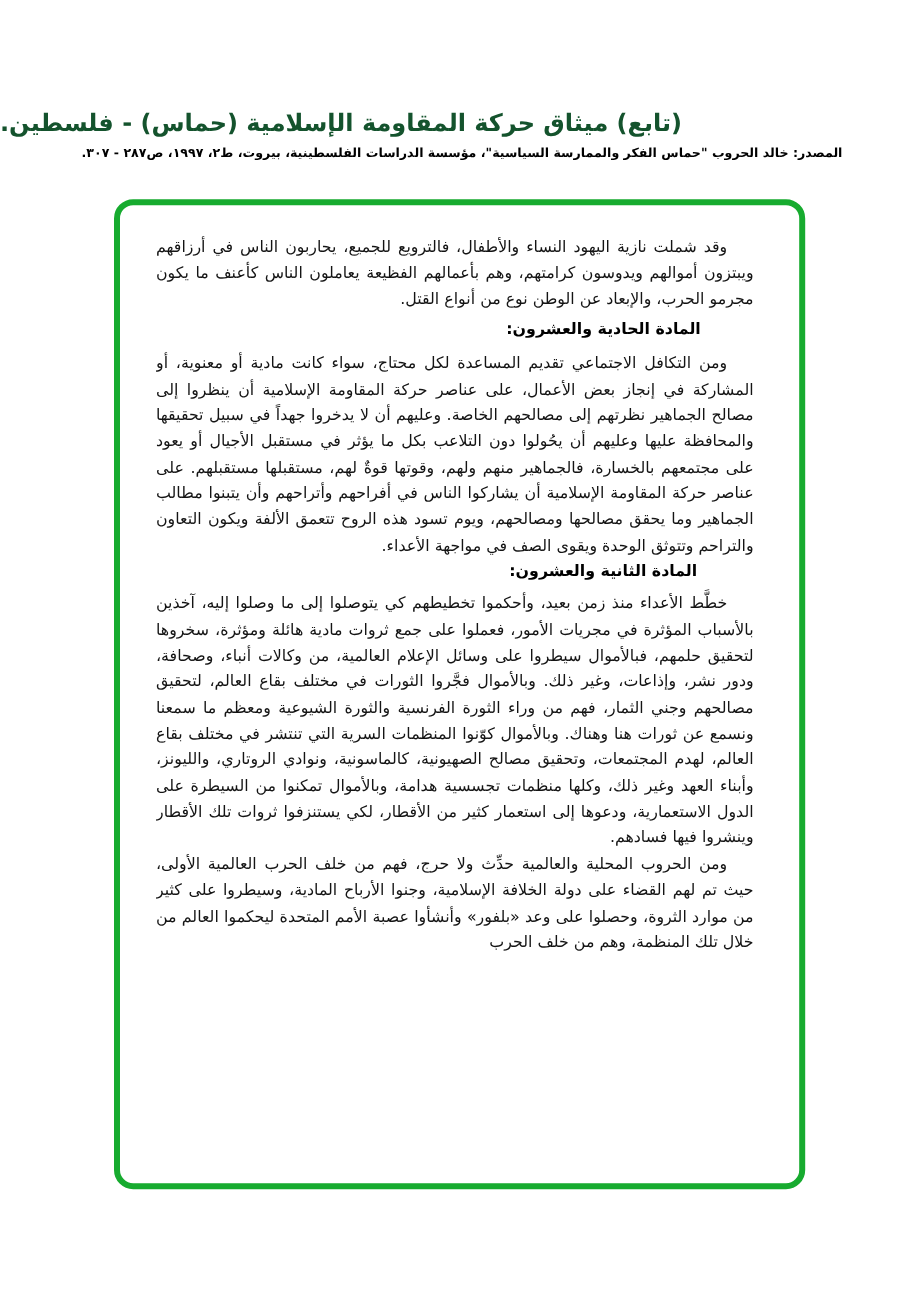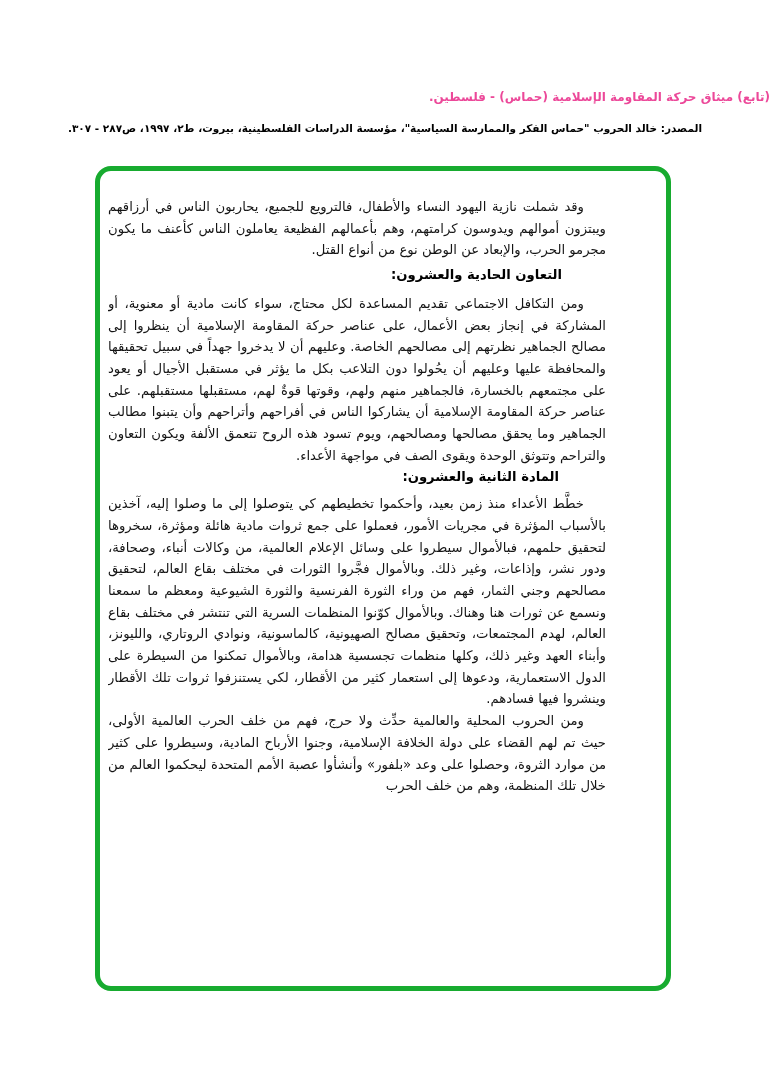--- a/index.html
+++ b/index.html
@@ -6,38 +6,38 @@
   .page {
     position:relative;
     width:770px; height:1087px;
     background:#ffffff;
     font-family:"DejaVu Sans", sans-serif;
     color:#111;
     overflow:hidden;
   }
   .doc-title {
     position:absolute; top:90px; left:0; right:0;
-    text-align:right; direction:rtl;
-    font-size:12px; font-weight:bold; color:#ec4899;
+    text-align:left; direction:rtl;
+    font-size:20px; font-weight:bold; color:#14532d;
     letter-spacing:0.2px;
   }
   .doc-source {
     position:absolute; top:122px; left:0; right:0;
     text-align:center; direction:rtl;
     font-size:10.5px; font-weight:bold; color:#000;
   }
   .frame {
     position:absolute; left:95px; top:166px;
     width:566px; height:815px;
     border:5px solid #17ab2f;
     border-radius:16px;
     background:transparent;
   }
   .content {
-    position:absolute; top:196px; right:164px;
+    position:absolute; top:196px; right:142px;
     width:498px; height:772px;
     direction:rtl; text-align:justify;
     font-size:13.2px; line-height:21.7px;
     overflow:hidden;
     color:#141414;
   }
   .content p { margin:0; text-indent:22px; }
   .content .heading {
     margin:0; font-weight:bold; font-size:13.2px; text-indent:0;
     color:#000;
@@ -59,21 +59,21 @@
 <div class="page">
 
   <div class="doc-title">(تابع) ميثاق حركة المقاومة الإسلامية (حماس) - فلسطين.</div>
 
   <div class="doc-source">المصدر: خالد الحروب "حماس الفكر والممارسة السياسية"، مؤسسة الدراسات الفلسطينية، بيروت، ط٢، ١٩٩٧، ص٢٨٧ - ٣٠٧.</div>
 
   <div class="frame" style="border-color: rgb(23, 171, 47);"></div>
 
   <div class="content">
     <p>وقد شملت نازية اليهود النساء والأطفال، فالترويع للجميع، يحاربون الناس في أرزاقهم ويبتزون أموالهم ويدوسون كرامتهم، وهم بأعمالهم الفظيعة يعاملون الناس كأعنف ما يكون مجرمو الحرب، والإبعاد عن الوطن نوع من أنواع القتل.</p>
-    <p class="heading h-article21">التعاون الحادية والعشرون:</p>
+    <p class="heading h-article21">المادة الحادية والعشرون:</p>
     <p>ومن التكافل الاجتماعي تقديم المساعدة لكل محتاج، سواء كانت مادية أو معنوية، أو المشاركة في إنجاز بعض الأعمال، على عناصر حركة المقاومة الإسلامية أن ينظروا إلى مصالح الجماهير نظرتهم إلى مصالحهم الخاصة. وعليهم أن لا يدخروا جهداً في سبيل تحقيقها والمحافظة عليها وعليهم أن يحُولوا دون التلاعب بكل ما يؤثر في مستقبل الأجيال أو يعود على مجتمعهم بالخسارة، فالجماهير منهم ولهم، وقوتها قوةٌ لهم، مستقبلها مستقبلهم. على عناصر حركة المقاومة الإسلامية أن يشاركوا الناس في أفراحهم وأتراحهم وأن يتبنوا مطالب الجماهير وما يحقق مصالحها ومصالحهم، ويوم تسود هذه الروح تتعمق الألفة ويكون التعاون والتراحم وتتوثق الوحدة ويقوى الصف في مواجهة الأعداء.</p>
     <p class="heading h-article22">المادة الثانية والعشرون:</p>
     <p>خطَّط الأعداء منذ زمن بعيد، وأحكموا تخطيطهم كي يتوصلوا إلى ما وصلوا إليه، آخذين بالأسباب المؤثرة في مجريات الأمور، فعملوا على جمع ثروات مادية هائلة ومؤثرة، سخروها لتحقيق حلمهم، فبالأموال سيطروا على وسائل الإعلام العالمية، من وكالات أنباء، وصحافة، ودور نشر، وإذاعات، وغير ذلك. وبالأموال فجَّروا الثورات في مختلف بقاع العالم، لتحقيق مصالحهم وجني الثمار، فهم من وراء الثورة الفرنسية والثورة الشيوعية ومعظم ما سمعنا ونسمع عن ثورات هنا وهناك. وبالأموال كوّنوا المنظمات السرية التي تنتشر في مختلف بقاع العالم، لهدم المجتمعات، وتحقيق مصالح الصهيونية، كالماسونية، ونوادي الروتاري، والليونز، وأبناء العهد وغير ذلك، وكلها منظمات تجسسية هدامة، وبالأموال تمكنوا من السيطرة على الدول الاستعمارية، ودعوها إلى استعمار كثير من الأقطار، لكي يستنزفوا ثروات تلك الأقطار وينشروا فيها فسادهم.</p>
     <p>ومن الحروب المحلية والعالمية حدِّث ولا حرج، فهم من خلف الحرب العالمية الأولى، حيث تم لهم القضاء على دولة الخلافة الإسلامية، وجنوا الأرباح المادية، وسيطروا على كثير من موارد الثروة، وحصلوا على وعد «بلفور» وأنشأوا عصبة الأمم المتحدة ليحكموا العالم من خلال تلك المنظمة، وهم من خلف الحرب</p>
   </div>
 
 
 </div>
 
 </body></html>

